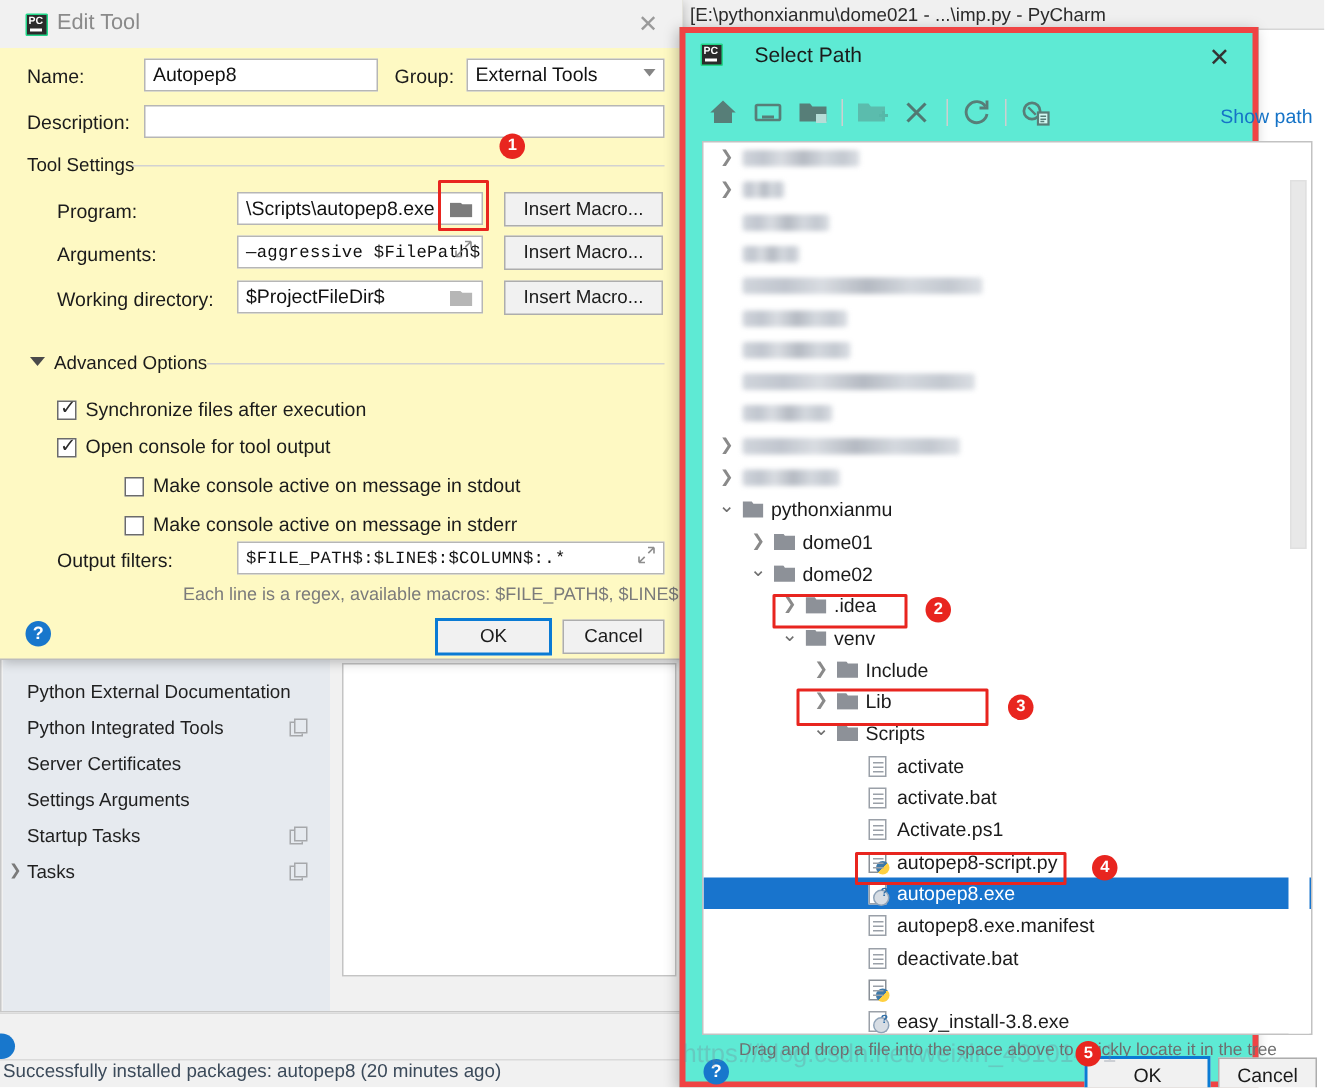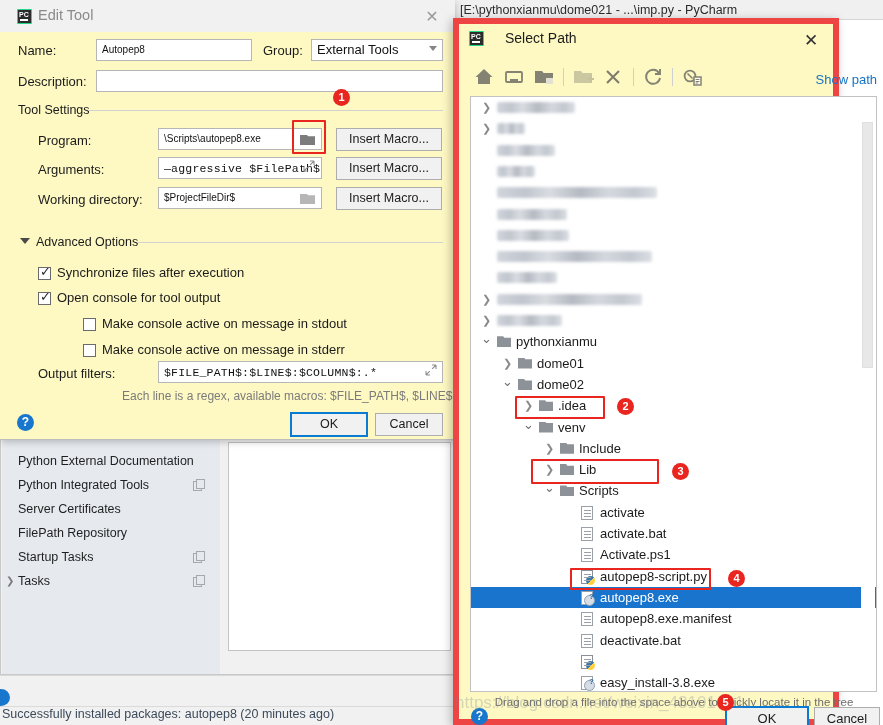--- a/index.html
+++ b/index.html
@@ -99,21 +99,21 @@
   }
   .editdlg-close {
     position: absolute; right: 14px; top: 8px; width: 18px; height: 18px;
     color: #9a9a9a; font-size: 16px; text-align: center; line-height: 17px; cursor: default;
   }
 
   .row { position: absolute; }
   .lbl { font-size: 13px; color: #1b1b1b; }
   .tfield {
     background: #fff; border: 1px solid #b6b6b6; height: 22px; line-height: 20px;
-    padding: 0 5px; font-size: 10px; color: #111; overflow: hidden; white-space: nowrap;
+    padding: 0 5px; font-size: 13px; color: #111; overflow: hidden; white-space: nowrap;
     position: absolute;
   }
   .tfield.mono { font-family: "Liberation Mono", monospace; font-size: 11.5px; letter-spacing: .2px;}
   .combo {
     position: absolute; background: #fff; border: 1px solid #b6b6b6; height: 22px;
     line-height: 20px; padding: 0 16px 0 5px; font-size: 13px; color: #111; white-space: nowrap;
   }
   .combo .chev {
     position: absolute; right: 5px; top: 6px; width: 0; height: 0;
     border-left: 4px solid transparent; border-right: 4px solid transparent;
@@ -157,21 +157,21 @@
   }
   .tri-down {
     position: absolute; width: 0; height: 0;
     border-left: 5px solid transparent; border-right: 5px solid transparent;
     border-top: 6px solid #4a4a4a;
   }
 
   
   .seldlg {
     position: absolute; left: 453px; top: 18px; width: 386px; height: 707px;
-    background: #fef9c3; border: 6px solid #ef4444;
+    background: #5eead4; border: 4px solid #ef4444;
     box-shadow: -2px 2px 9px rgba(0,0,0,.25);
   }
   .seldlg-title {
     position: absolute; left: 46px; top: 6px; font-size: 14px; color: #1b1b1b;
   }
   .seldlg-close {
     position: absolute; right: 12px; top: 7px; width: 20px; height: 20px;
     color: #333; font-size: 17px; text-align: center; line-height: 19px;
   }
   .seldlg-toolbar { position: absolute; left: 0; top: 36px; width: 430px; height: 32px; }
@@ -263,21 +263,21 @@
 <div id="root">
 
   <div class="ide-title">[E:\pythonxianmu\dome021 - ...\imp.py - PyCharm</div>
 
   <div class="bg-settings">
     <div class="bg-sidebar" style="left:1px;top:1px;">
       <div class="bg-sidelist" id="side-list">
           <div class="side-item"><span>Python External Documentation</span></div>
           <div class="side-item"><span>Python Integrated Tools</span><span class="copyico"></span></div>
           <div class="side-item"><span>Server Certificates</span></div>
-          <div class="side-item"><span>FilePath Repository</span></div>
+          <div class="side-item"><span>Settings Arguments</span></div>
           <div class="side-item"><span>Startup Tasks</span><span class="copyico"></span></div>
           <div class="side-item"><span class="twisty">❯</span><span>Tasks</span><span class="copyico"></span></div>
         </div>
     </div>
     <div class="bg-rightpane" style="left:219px;top:1px;">
       <div class="white"></div>
     </div>
   </div>
 
   <div class="bottom-strip"></div>

